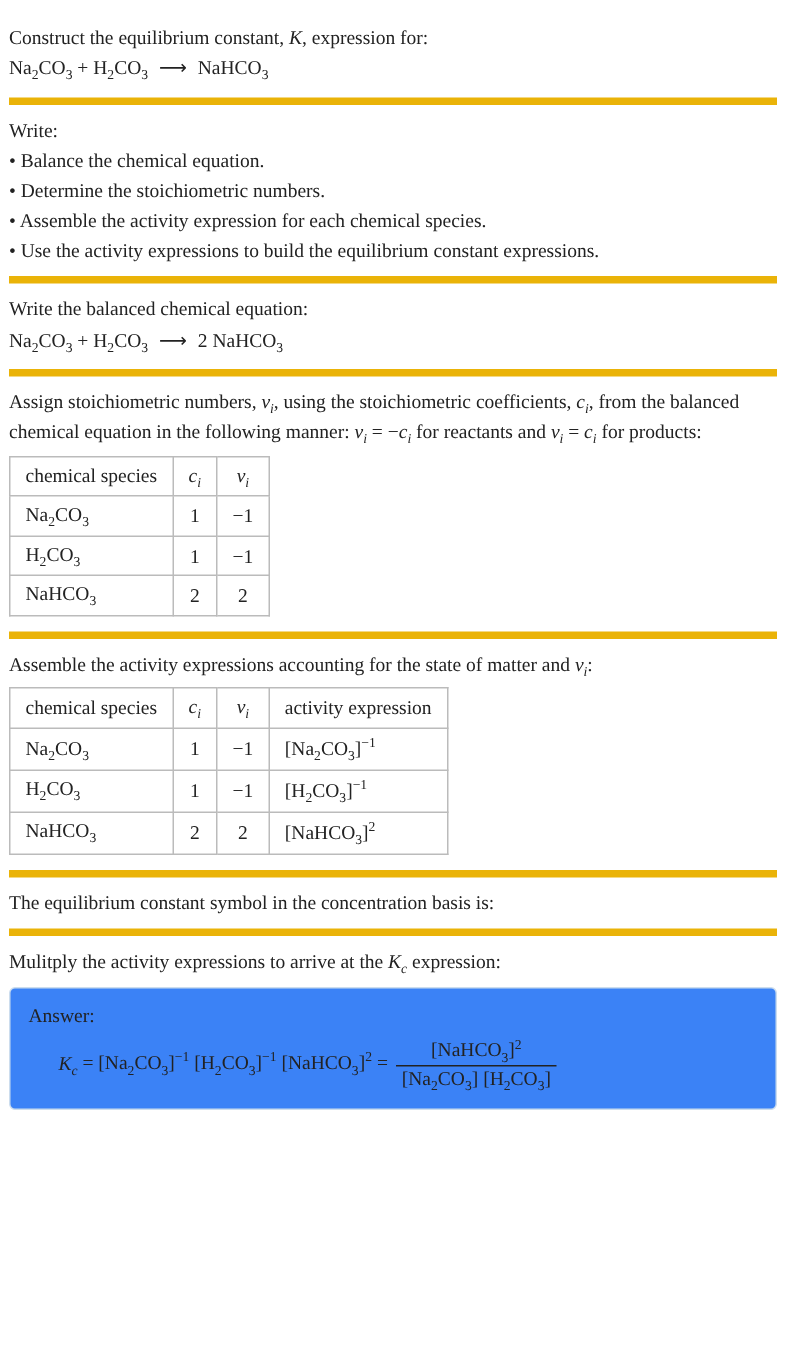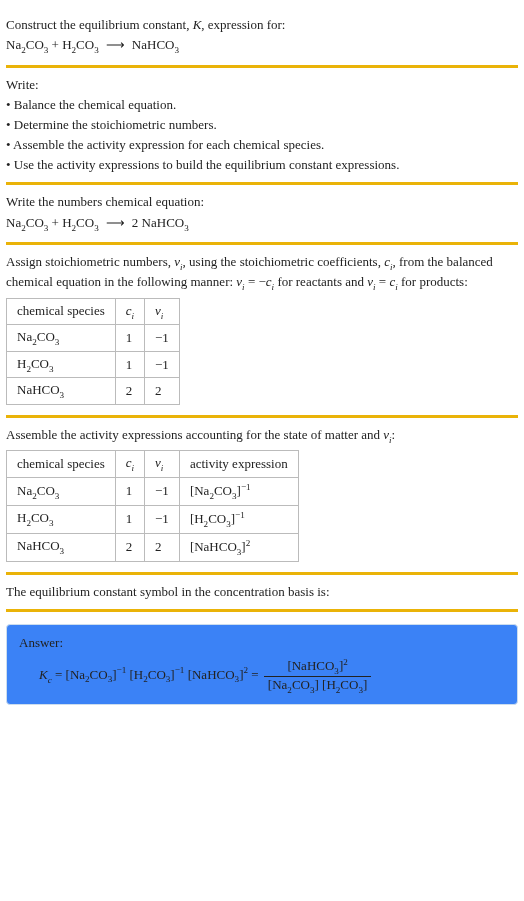--- a/index.html
+++ b/index.html
@@ -10,21 +10,21 @@
     body {
       font-family: Georgia, 'Times New Roman', serif;
       font-size: 13px;
       color: #222;
       background: #fff;
       width: 524px;
       padding: 8px 6px;
     }
     .section {
       padding: 6px 0;
-      border-bottom: 3px solid #eab308;
+      border-bottom: 5px solid #eab308;
     }
     .section.no-border {
       border-bottom: none;
     }
     .text-line {
       margin: 2px 0;
       line-height: 1.4;
     }
     .bullet {
       margin-left: 0;
@@ -44,21 +44,21 @@
       border-collapse: collapse;
       margin: 4px 0;
     }
     td, th {
       border: 1px solid #bbb;
       padding: 4px 10px;
       text-align: left;
       font-weight: normal;
     }
     td.center, th.center {
-      text-align: left;
+      text-align: center;
     }
     .answer-box {
       background: #3b82f6;
       border: 1px solid #cde;
       border-radius: 4px;
       padding: 10px 12px;
       margin: 6px 0;
     }
     .answer-label {
       margin-bottom: 6px;
@@ -99,21 +99,21 @@
 
 <div class="section">
   <div class="text-line">Write:</div>
   <div class="text-line bullet">• Balance the chemical equation.</div>
   <div class="text-line bullet">• Determine the stoichiometric numbers.</div>
   <div class="text-line bullet">• Assemble the activity expression for each chemical species.</div>
   <div class="text-line bullet">• Use the activity expressions to build the equilibrium constant expressions.</div>
 </div>
 
 <div class="section">
-  <div class="text-line">Write the numbers chemical equation:</div>
+  <div class="text-line">Write the balanced chemical equation:</div>
   <div class="text-line formula">
     Na<span class="sub">2</span>CO<span class="sub">3</span> + H<span class="sub">2</span>CO<span class="sub">3</span> <span class="arrow">⟶</span> 2 NaHCO<span class="sub">3</span>
   </div>
 </div>
 
 <div class="section">
   <div class="text-line">
     Assign stoichiometric numbers, <span class="italic">ν<span class="sub">i</span></span>, using the stoichiometric coefficients, <span class="italic">c<span class="sub">i</span></span>, from the balanced chemical equation in the following manner: <span class="italic">ν<span class="sub">i</span></span> = −<span class="italic">c<span class="sub">i</span></span> for reactants and <span class="italic">ν<span class="sub">i</span></span> = <span class="italic">c<span class="sub">i</span></span> for products:
   </div>
   <table>
@@ -174,20 +174,23 @@
     </tr>
   </tbody>
     </table>
 </div>
 
 <div class="section">
   <div class="text-line">The equilibrium constant symbol in the concentration basis is:</div>
 </div>
 
 <div class="section no-border">
+  <div class="text-line">
+    Mulitply the activity expressions to arrive at the <span class="italic">K<span class="sub">c</span></span> expression:
+  </div>
   <div class="answer-box">
     <div class="answer-label">Answer:</div>
     <div class="formula" style="padding-left:20px;">
       <span class="italic">K<span class="sub">c</span></span> = [Na<span class="sub">2</span>CO<span class="sub">3</span>]<span class="sup">−1</span> [H<span class="sub">2</span>CO<span class="sub">3</span>]<span class="sup">−1</span> [NaHCO<span class="sub">3</span>]<span class="sup">2</span> =
       <span class="frac">
         <span class="num">[NaHCO<span class="sub">3</span>]<span class="sup">2</span></span>
         <span class="den">[Na<span class="sub">2</span>CO<span class="sub">3</span>] [H<span class="sub">2</span>CO<span class="sub">3</span>]</span>
       </span>
     </div>
   </div>

